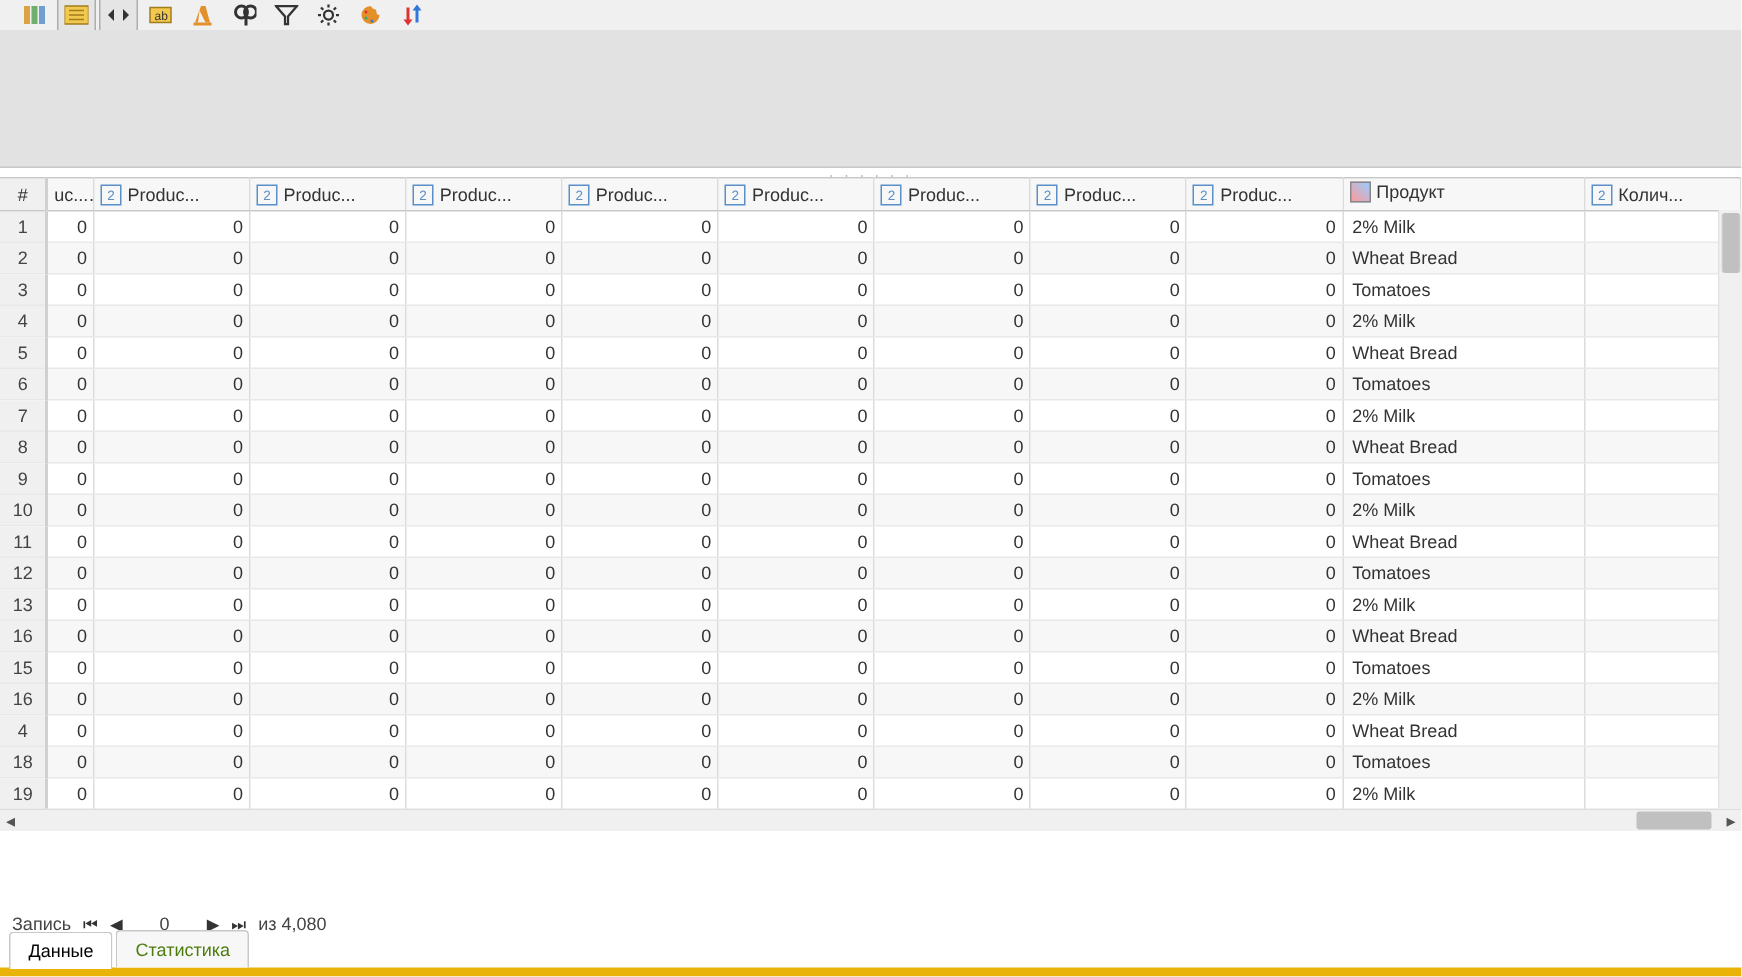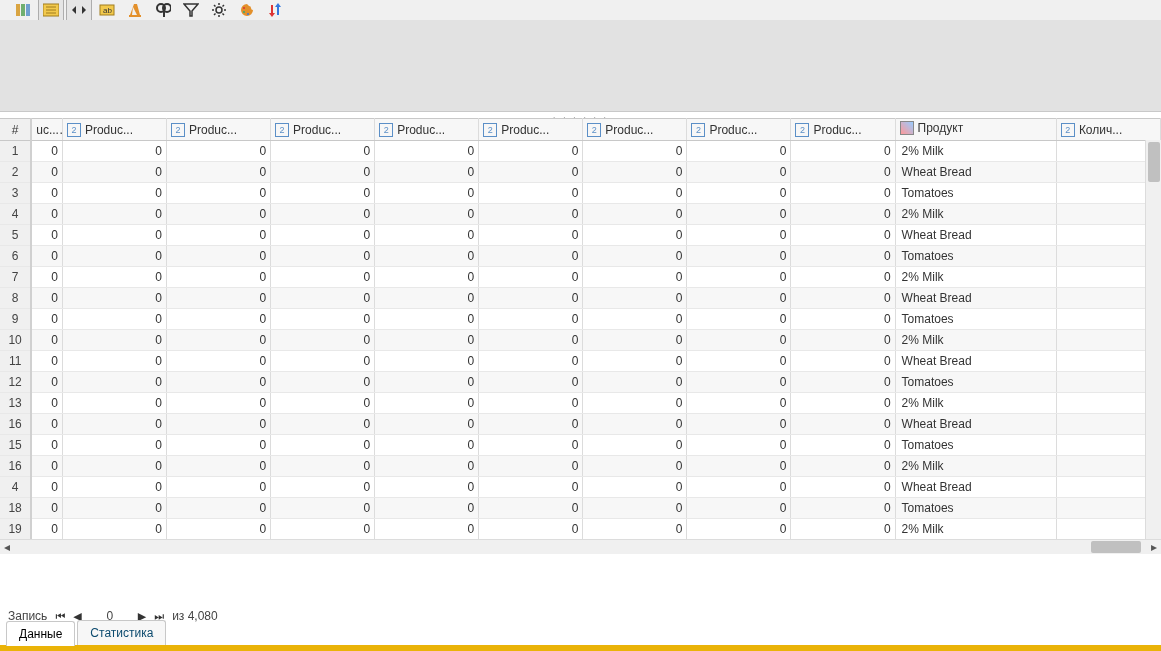--- a/index.html
+++ b/index.html
@@ -113,21 +113,21 @@
   height: 28px; display:flex; align-items:flex-end; gap:8px;
   padding: 0 8px; font-size:12px; color:#444;margin-top:42px;
 }
 .status .navbtn { cursor:pointer; user-select:none; font-size:11px; color:#333; }
 .tabs {
   height: 28px; display:flex; align-items:flex-end; gap:0;
   border-bottom:6px solid #eab308; padding-left:6px;
 }
 .tab {
   padding:5px 12px; border:1px solid #c8c8c8; border-bottom:none;
-  background:#f7f7f7; color:#0c4a6e; margin-right:2px; cursor:pointer;
+  background:#f7f7f7; color:#4d7c0f; margin-right:2px; cursor:pointer;
   border-radius:3px 3px 0 0; font-size:12px;
 }
 .tab.active { background:#ffffff; color:#000; position:relative; top:1px; }
 .vscroll-stub {
   position:absolute; right:0; top:22px; bottom:0; width:16px;
   background:#f0f0f0; border-left:1px solid #dcdcdc;
 }
 .vscroll-stub .vthumb {
   width:12px; height:40px; background:#c0c0c0; margin:2px auto; border-radius:2px;
 }

